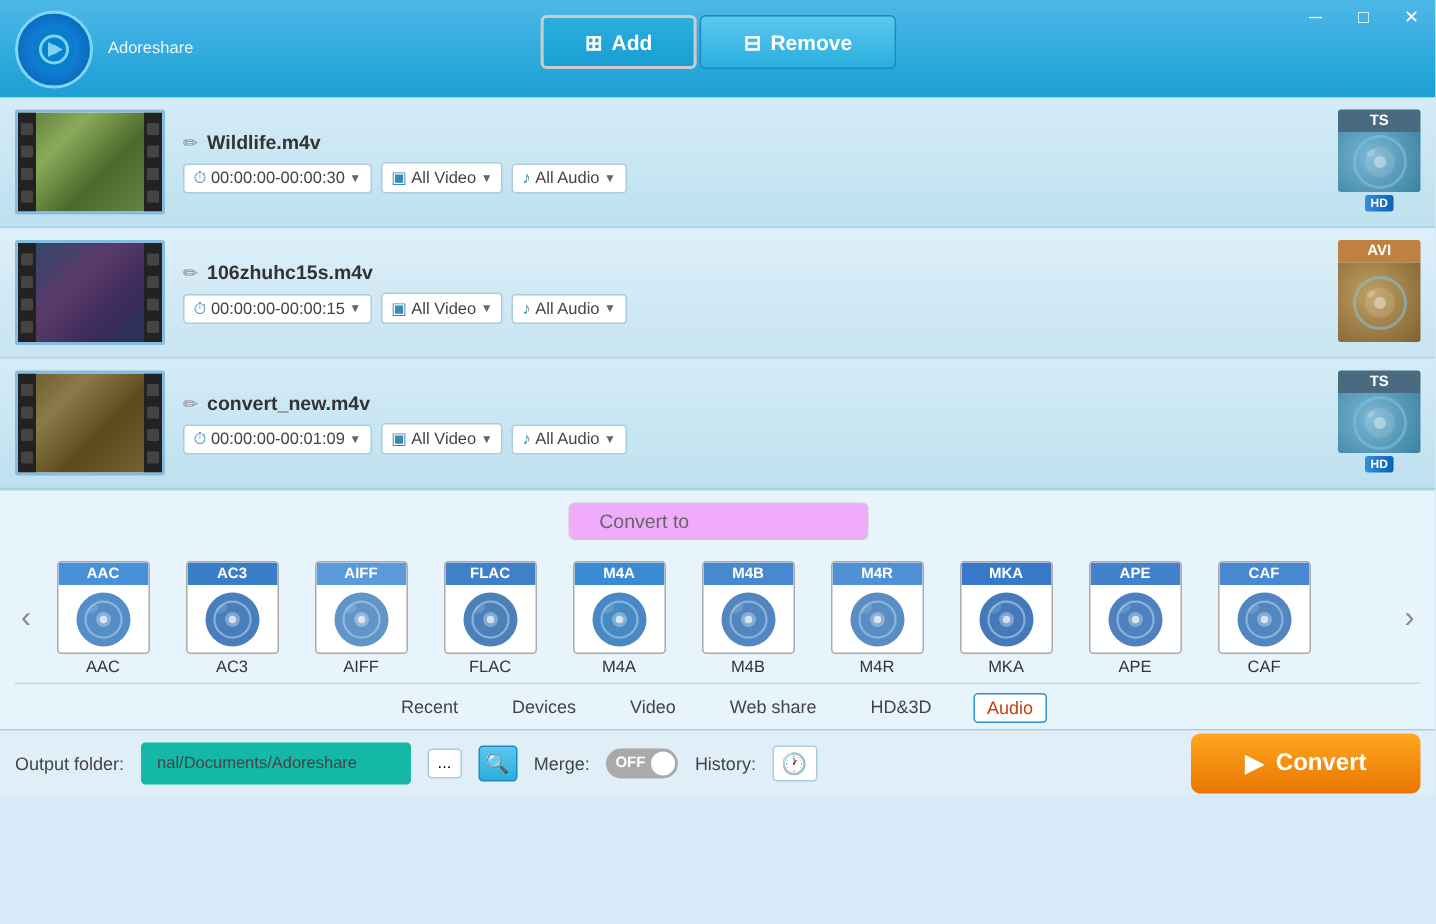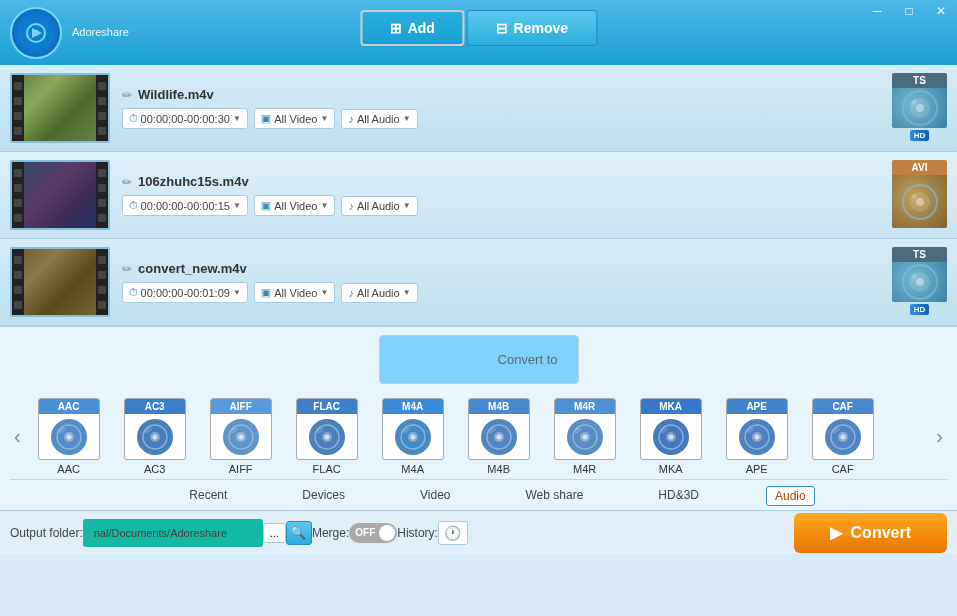--- a/index.html
+++ b/index.html
@@ -225,26 +225,26 @@
     }
 
     
     .bottom-section {
       background: #e8f4fb;
       border-top: 1px solid #b0d4e8;
       padding: 8px 10px 0 10px;
     }
 
     .convert-to-label {
-      text-align: right;
+      text-align: left;
       color: #666;
       font-size: 13px;
       margin-bottom: 8px;
-      padding: 16px 20px;
-      background: #7dd3fc;
+      padding: 4px 20px;
+      background: #f0abfc;
       border: 1px solid #ccc;
       border-radius: 4px;
       display: inline-block;
       width: 200px;
       margin-left: auto;
       margin-right: auto;
     }
     .convert-to-wrapper {
       display: flex;
       justify-content: center;
@@ -320,37 +320,36 @@
       gap: 20px;
       padding: 6px 0 4px 0;
       border-top: 1px solid #c0d8e8;
     }
     .tab-item {
       font-size: 12px;
       color: #444;
       cursor: pointer;
       padding: 2px 8px;
       border-radius: 3px;
-      margin-left: 39px;
     }
     .tab-item.active {
       background: white;
       border: 1px solid #3090d0;
       color: #c2410c;
     }
 
     
     .footer-bar {
       background: #e0eef8;
       border-top: 1px solid #b0cce0;
       height: 44px;
       display: flex;
       align-items: center;
       padding: 0 10px;
-      gap: 0;
+      gap: 11px;
     }
     .footer-label {
       font-size: 12px;
       color: #444;
       white-space: nowrap;
     }
     .folder-input {
       background: #14b8a6;
       border: 5px solid #14b8a6;
       border-radius: 3px;

